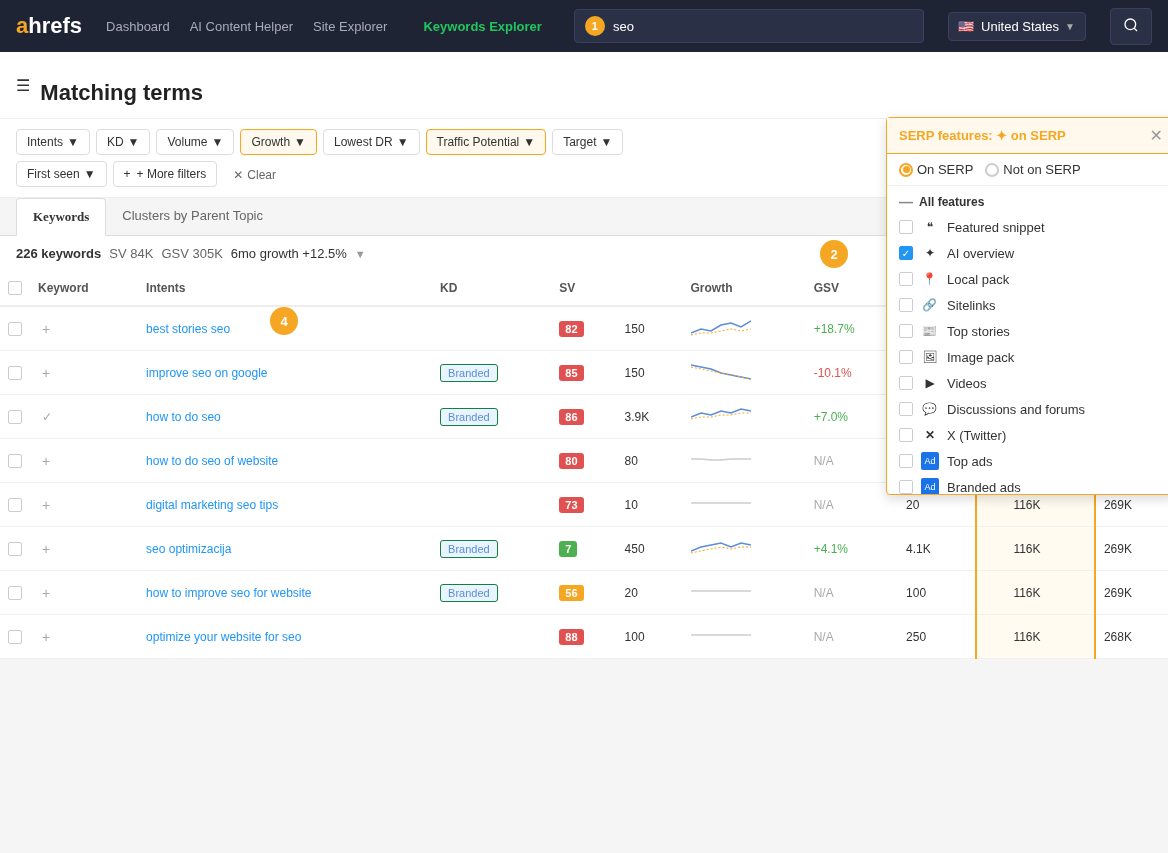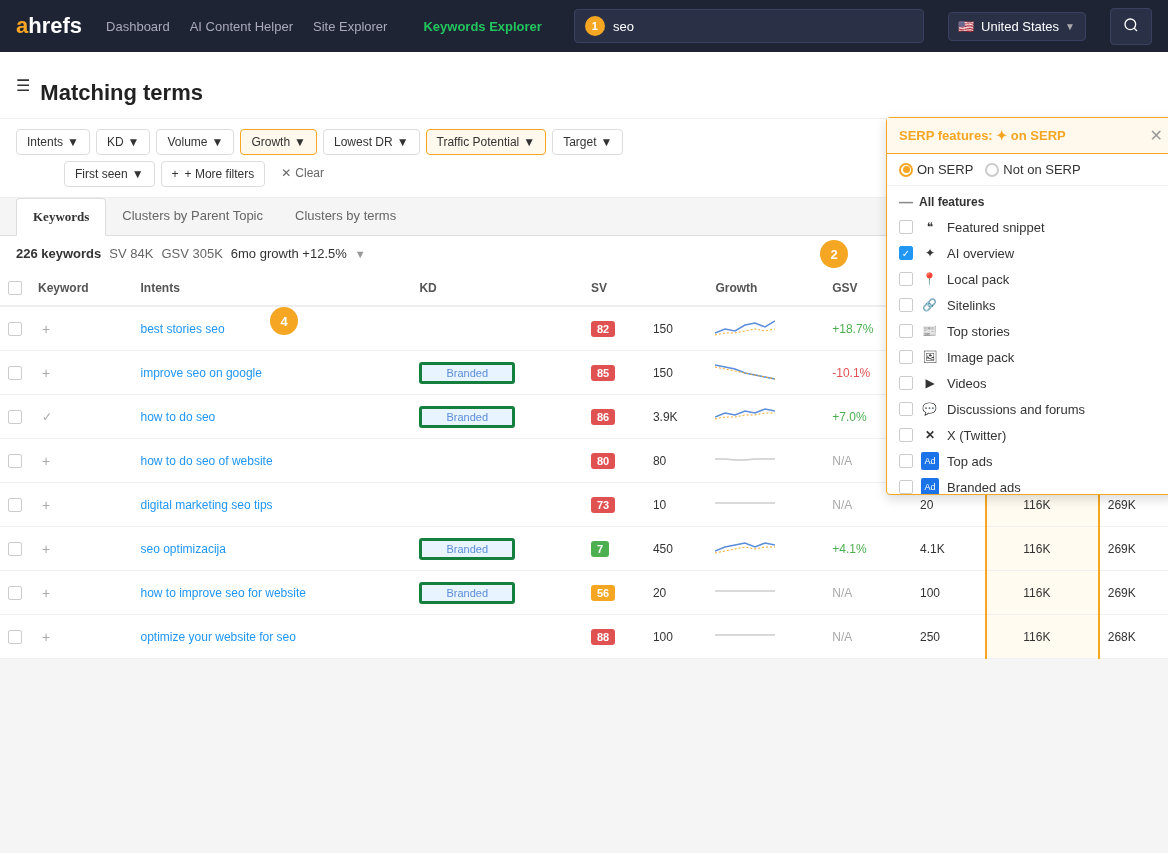--- a/index.html
+++ b/index.html
@@ -66,21 +66,21 @@
     .table-container { background: white; overflow-x: auto; position: relative; }
     table { width: 100%; border-collapse: collapse; }
     thead th { padding: 10px 8px; text-align: left; font-size: 12px; font-weight: bold; color: #555; border-bottom: 2px solid #eee; white-space: nowrap; }
     tbody tr { border-bottom: 1px solid #f0f0f0; }
     td { padding: 8px 8px; font-size: 12px; vertical-align: middle; }
     .kw-link { color: #2196f3; text-decoration: none; }
     .kd-badge { display: inline-block; padding: 2px 6px; border-radius: 3px; color: white; font-size: 11px; font-weight: bold; }
     .kd-red { background: #e05252; }
     .kd-orange { background: #f5a623; }
     .kd-green { background: #4caf50; }
-    .branded-badge { display: inline-block; padding: 2px 24px; border-radius: 3px; background: #e8f4ff; color: #5b8dd9; font-size: 11px; border: 3px solid #15803d; }
+    .branded-badge { display: inline-block; padding: 2px 7px; border-radius: 3px; background: #e8f4ff; color: #5b8dd9; font-size: 11px; border: 1px solid #15803d; }
     .growth-pos { color: #4caf50; }
     .growth-neg { color: #e05252; }
     .growth-na { color: #aaa; }
     .sparkline { width: 60px; height: 24px; }
     .add-btn { color: #aaa; cursor: pointer; font-size: 14px; padding: 0 4px; }
     .check-btn { color: #aaa; cursor: pointer; font-size: 12px; padding: 0 4px; }
     .tp-col { background: #fffbf0; border-left: 2px solid #f5a623; border-right: 2px solid #f5a623; padding-left: 36px; }
     .tp-header { background: #fff8e0; }
     .chevron { font-size: 10px; color: #aaa; }
   </style>
@@ -144,21 +144,21 @@
     </button>
     <button class="filter-btn filter-active">
       <span>Traffic Potential</span>
       <span>▼</span>
     </button>
     <button class="filter-btn">
       <span>Target</span>
       <span>▼</span>
     </button>
 
-    <div style="display:flex;align-items:flex-start;gap:6px;width:100%;margin-left:48px;">
+    <div style="display:flex;align-items:flex-end;gap:6px;width:100%;">
       <button class="filter-btn">
         <span>First seen</span>
         <span>▼</span>
       </button>
       <button class="filter-btn">
         <span>+</span>
         <span style="margin-left:2px;">+ More filters</span>
       </button>
       <button class="clear-btn">
         <span>✕</span>
@@ -244,21 +244,20 @@
           <span>Branded ads</span>
         </div>
 
       </div>
     </div>
   </div>
 
   <div class="tabs">
     <div class="tab active">Keywords</div>
     <div class="tab">Clusters by Parent Topic</div>
-    <div class="tab">Clusters by terms</div>
   </div>
 
   <div class="table-info" style="position:relative;">
     <span class="count">226 keywords</span>
     <span class="stat">SV 84K</span>
     <span class="stat">GSV 305K</span>
     <span class="growth">6mo growth +12.5%</span>
     <span class="dropdown-arrow">▼</span>
 
     <div class="bubble" style="position:absolute;right:320px;top:4px;">2</div>

